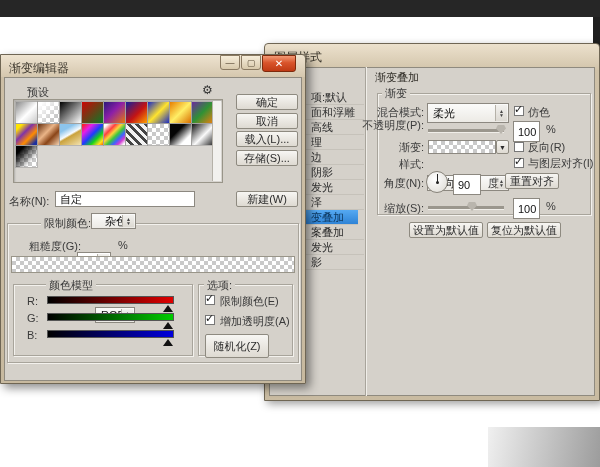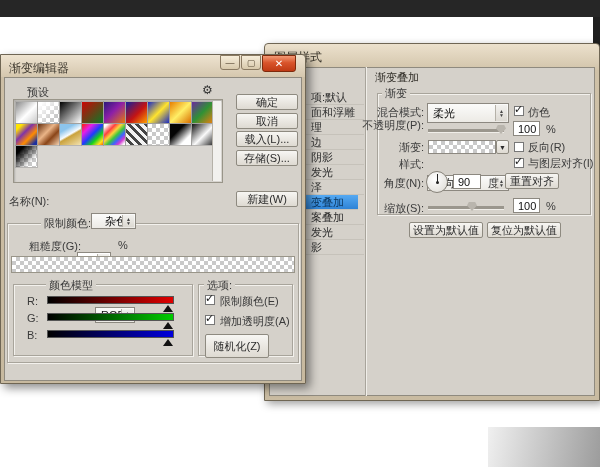--- a/index.html
+++ b/index.html
@@ -77,21 +77,21 @@
   #ls-title{left:9px;top:5px;font-size:12px;color:#3a352b;}
   #ls-body{left:4px;top:23px;width:326px;height:329px;background:#d5d1ca;
     border:1px solid #8f8a7f;box-sizing:border-box;}
   #ls-divider{left:100px;top:23px;width:1px;height:329px;background:#a8a49b;
     box-shadow:1px 0 0 #f0eee9;}
   #style-list{left:5px;top:46px;width:94px;}
   .ls-item{height:14px;line-height:14px;border-bottom:1px solid #c6c2ba;
     padding-left:41px;font-size:11px;color:#2e2e2e;white-space:nowrap;overflow:hidden;}
   .ls-item.selected{background:linear-gradient(#55a9f2,#2e83d6);color:#0e3a63;margin-right:6px;}
   .r-label{position:absolute;text-align:right;white-space:nowrap;color:#3c3c3c;}
-  #gradient-overlay-panel .value-box{position:absolute;width:27px;height:15px;}
+  #gradient-overlay-panel .value-box{position:absolute;width:27px;height:21px;}
   .unit{position:absolute;color:#3c3c3c;}
   #angle-dial{left:161px;top:127px;width:22px;height:22px;border-radius:50%;
     border:1px solid #87837a;background:radial-gradient(circle at 40% 35%,#ffffff,#dcd9d2);
     position:absolute;box-sizing:border-box;}
   #angle-needle{position:absolute;left:10px;top:2px;width:1px;height:9px;background:#222;}
   #angle-center{position:absolute;left:9px;top:9px;width:3px;height:3px;background:#222;border-radius:50%;}
 
   
   #gradient-editor{
     left:0px;top:54px;width:306px;height:330px;
@@ -129,20 +129,21 @@
 <div class="abs canvas-grad"></div>
 
 <div class="abs" id="layer-style">
   <div class="abs" id="ls-title">图层样式</div>
   <div class="abs" id="ls-body"></div>
   <div class="abs" id="ls-divider"></div>
 
   <div class="abs" id="style-list">
       <div class="ls-item">项:默认</div>
       <div class="ls-item">面和浮雕</div>
+      <div class="ls-item">高线</div>
       <div class="ls-item">理</div>
       <div class="ls-item">边</div>
       <div class="ls-item">阴影</div>
       <div class="ls-item">发光</div>
       <div class="ls-item">泽</div>
       <div class="ls-item selected">变叠加</div>
       <div class="ls-item">案叠加</div>
       <div class="ls-item">发光</div>
       <div class="ls-item">影</div>
     </div>
@@ -284,20 +285,21 @@
       </div>
     <div id="preset-scrollbar"></div>
   </div>
 
   <div class="btn abs" style="left:235px;top:39px;width:62px;height:16px;">确定</div>
   <div class="btn abs" style="left:235px;top:58px;width:62px;height:16px;">取消</div>
   <div class="btn abs" style="left:235px;top:76px;width:62px;height:16px;">载入(L)...</div>
   <div class="btn abs" style="left:235px;top:95px;width:62px;height:16px;">存储(S)...</div>
 
   <div class="abs nowrap" style="left:8px;top:139px;">名称(N):</div>
+  <div class="input abs" style="left:54px;top:136px;width:140px;height:16px;">自定</div>
   <div class="btn abs" style="left:235px;top:136px;width:62px;height:16px;">新建(W)</div>
 
   <div class="groupbox" style="left:6px;top:168px;width:292px;height:140px;"></div>
   <div class="onbox-label" style="left:40px;top:161px;">限制颜色:</div>
   <div class="dropdown abs" style="left:90px;top:158px;width:45px;height:16px;justify-content:center;">
     <span>杂色</span>
     <span class="spinner">
         <b>▲</b>
         <b>▼</b>
       </span>

